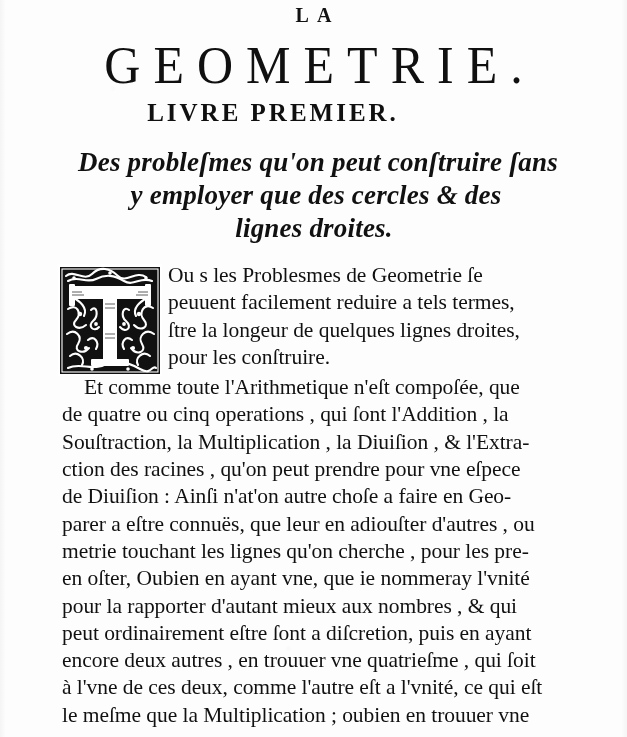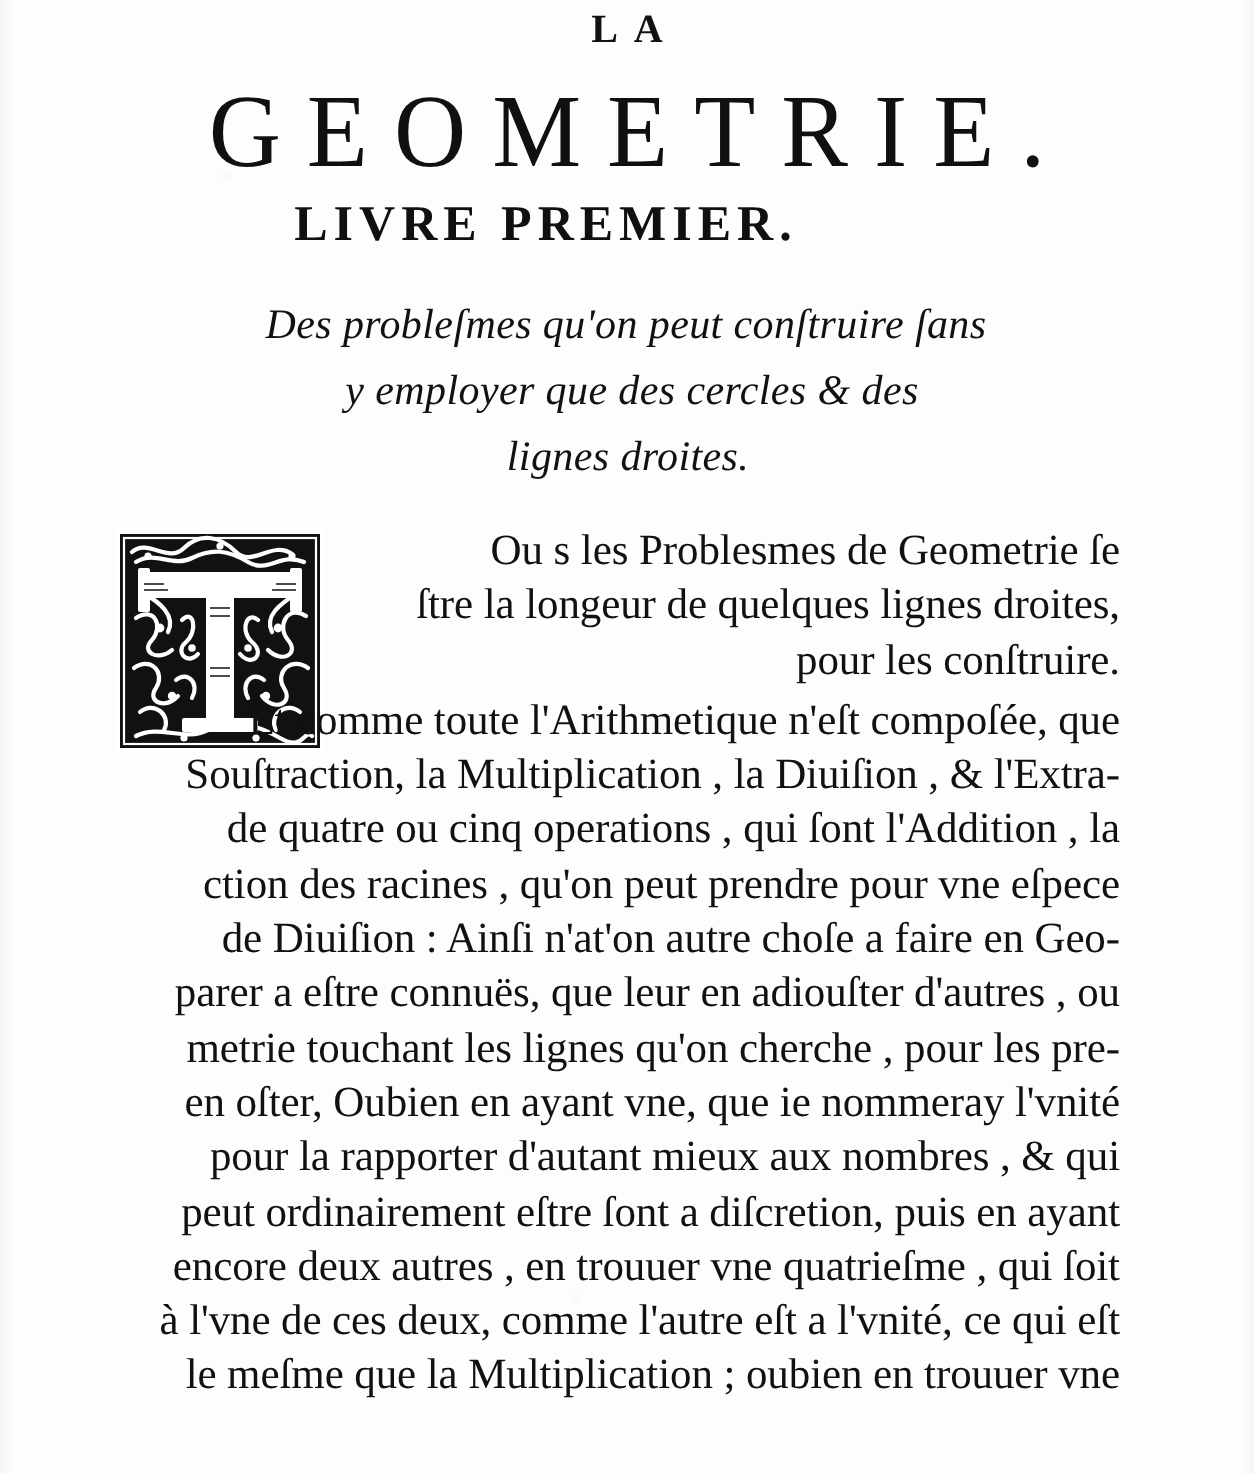--- a/index.html
+++ b/index.html
@@ -69,41 +69,40 @@
   }
 
   
   .argument {
     position: absolute;
     top: 146px;
     left: 78px;
     width: 470px;
     text-align: center;
     font-style: italic;
-    font-weight: 400;
-    font-size: 21px;
+    font-weight: 700;
+    font-size: 27px;
     line-height: 33px;
     letter-spacing: 0.2px;
     color: #111111;
     font-family: "Liberation Serif", "DejaVu Serif", serif;
   }
   .argument .ln { display: block; white-space: nowrap; }
   .argument .ln-2 { padding-left: 6px; }
   .argument .ln-3 { padding-left: 2px; }
 
   
   .body-block {
     position: absolute;
     left: 62px;
     top: 262px;
     width: 498px;
   }
   .para {
     position: relative;
-    text-align: right;
   }
   .tl {
     display: block;
     white-space: nowrap;
     font-size: 21.5px;
     line-height: 27.3px;
     color: #111111;
     letter-spacing: -0.05px;
   }
   .p1 .tl { padding-left: 106px; }
@@ -224,28 +223,29 @@
         <path d="M47 40 L57 40 M47 44 L57 44"></path>
         <path d="M47 70 L57 70 M47 74 L57 74"></path>
       </g>
     </svg>
   </div>
 
   <div class="body-block">
 
     <div class="para p1">
       <span class="tl">Ou s  les  Problesmes  de  Geometrie  ſe</span>
+      <span class="tl">peuuent facilement reduire a tels termes,</span>
       <span class="tl">ſtre la longeur de quelques  lignes droites,</span>
       <span class="tl">pour les conſtruire.</span>
     </div>
 
     <div class="para p2">
       <span class="tl">Et comme toute l'Arithmetique n'eſt compoſée, que</span>
+      <span class="tl">de quatre ou  cinq operations ,  qui ſont l'Addition , la</span>
       <span class="tl">Souſtraction, la Multiplication , la Diuiſion ,  &amp; l'Extra-</span>
-      <span class="tl">de quatre ou  cinq operations ,  qui ſont l'Addition , la</span>
       <span class="tl">ction des racines , qu'on peut prendre pour vne eſpece</span>
       <span class="tl">de Diuiſion : Ainſi n'at'on autre choſe a faire en Geo-</span>
       <span class="tl">parer a eſtre connuës, que leur en adiouſter d'autres , ou</span>
       <span class="tl">metrie touchant les lignes qu'on cherche , pour les  pre-</span>
       <span class="tl">en oſter, Oubien en ayant vne, que ie nommeray l'vnité</span>
       <span class="tl">pour la rapporter d'autant mieux aux nombres  ,  &amp; qui</span>
       <span class="tl">peut ordinairement eſtre ſont a diſcretion, puis en ayant</span>
       <span class="tl">encore deux autres , en trouuer vne quatrieſme , qui ſoit</span>
       <span class="tl">à l'vne de ces deux, comme l'autre eſt a l'vnité, ce qui eſt</span>
       <span class="tl">le meſme que la Multiplication ; oubien en trouuer vne</span>

